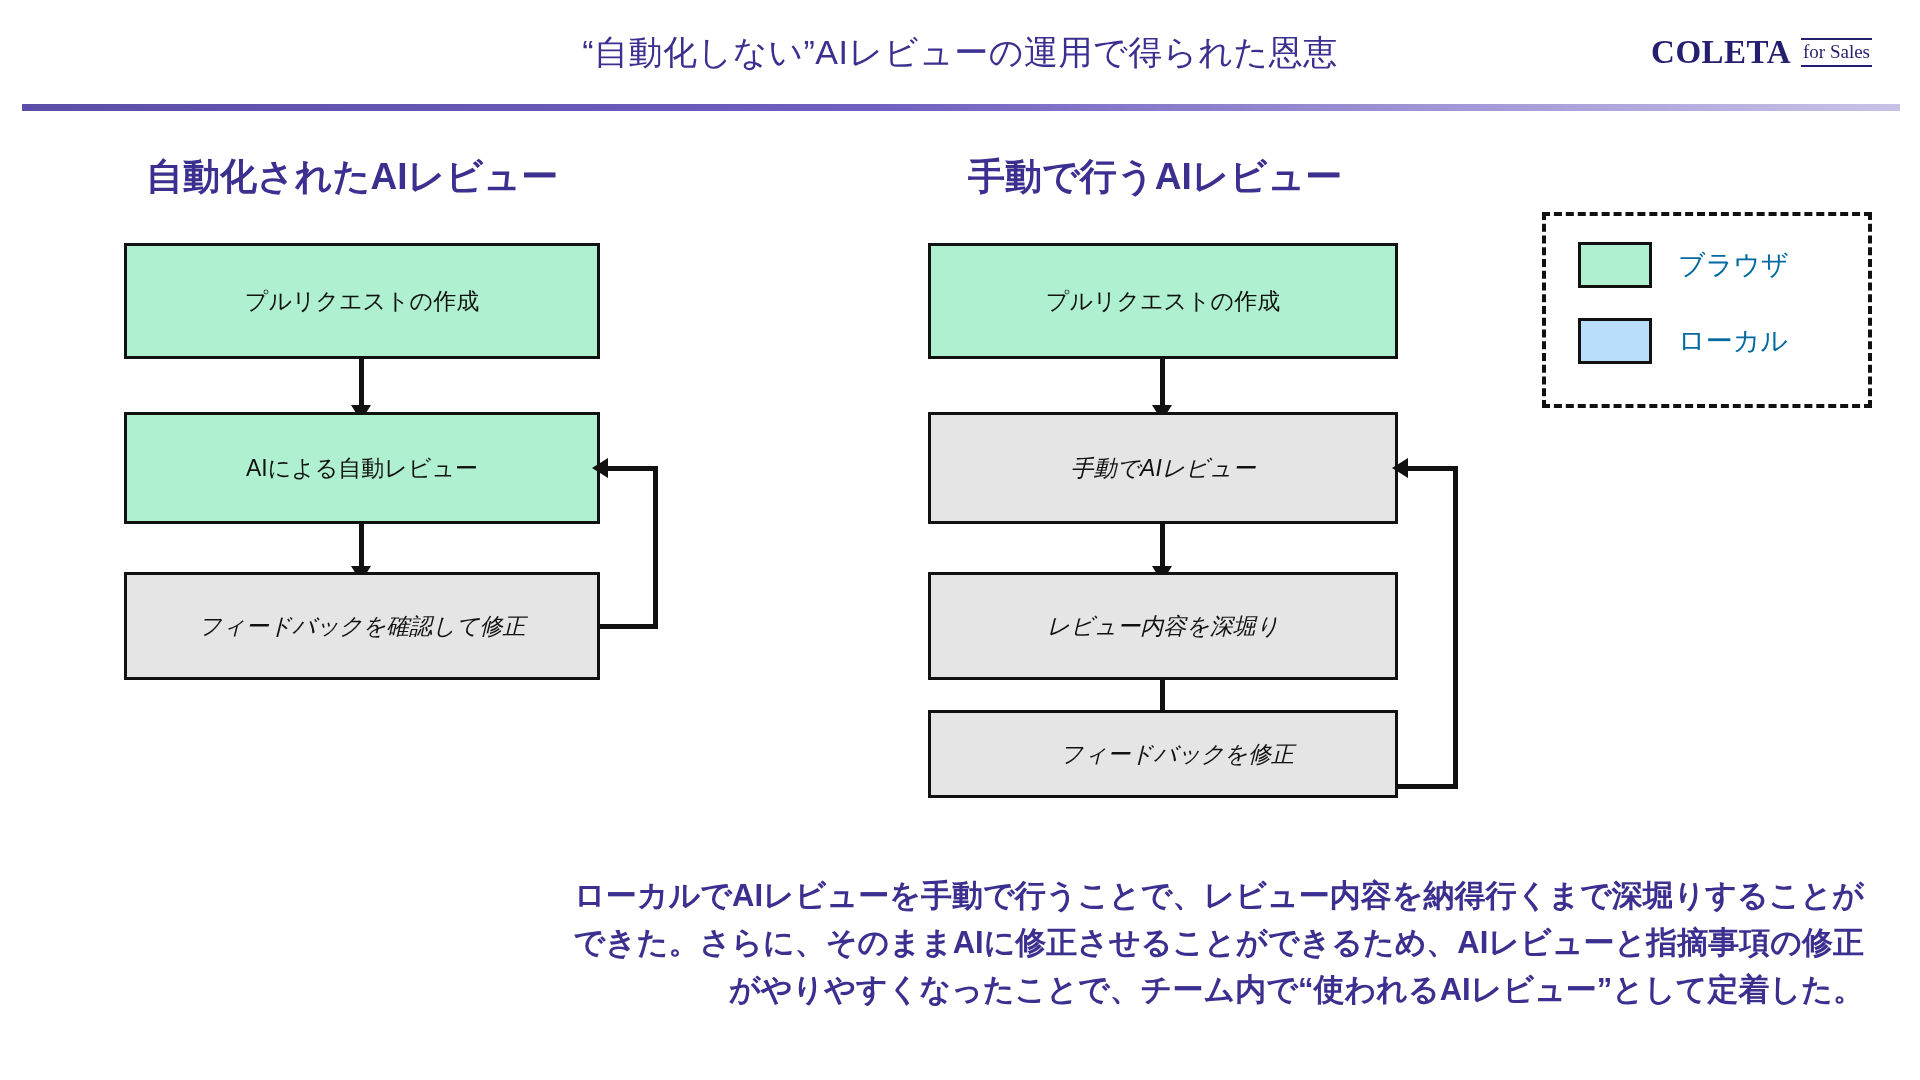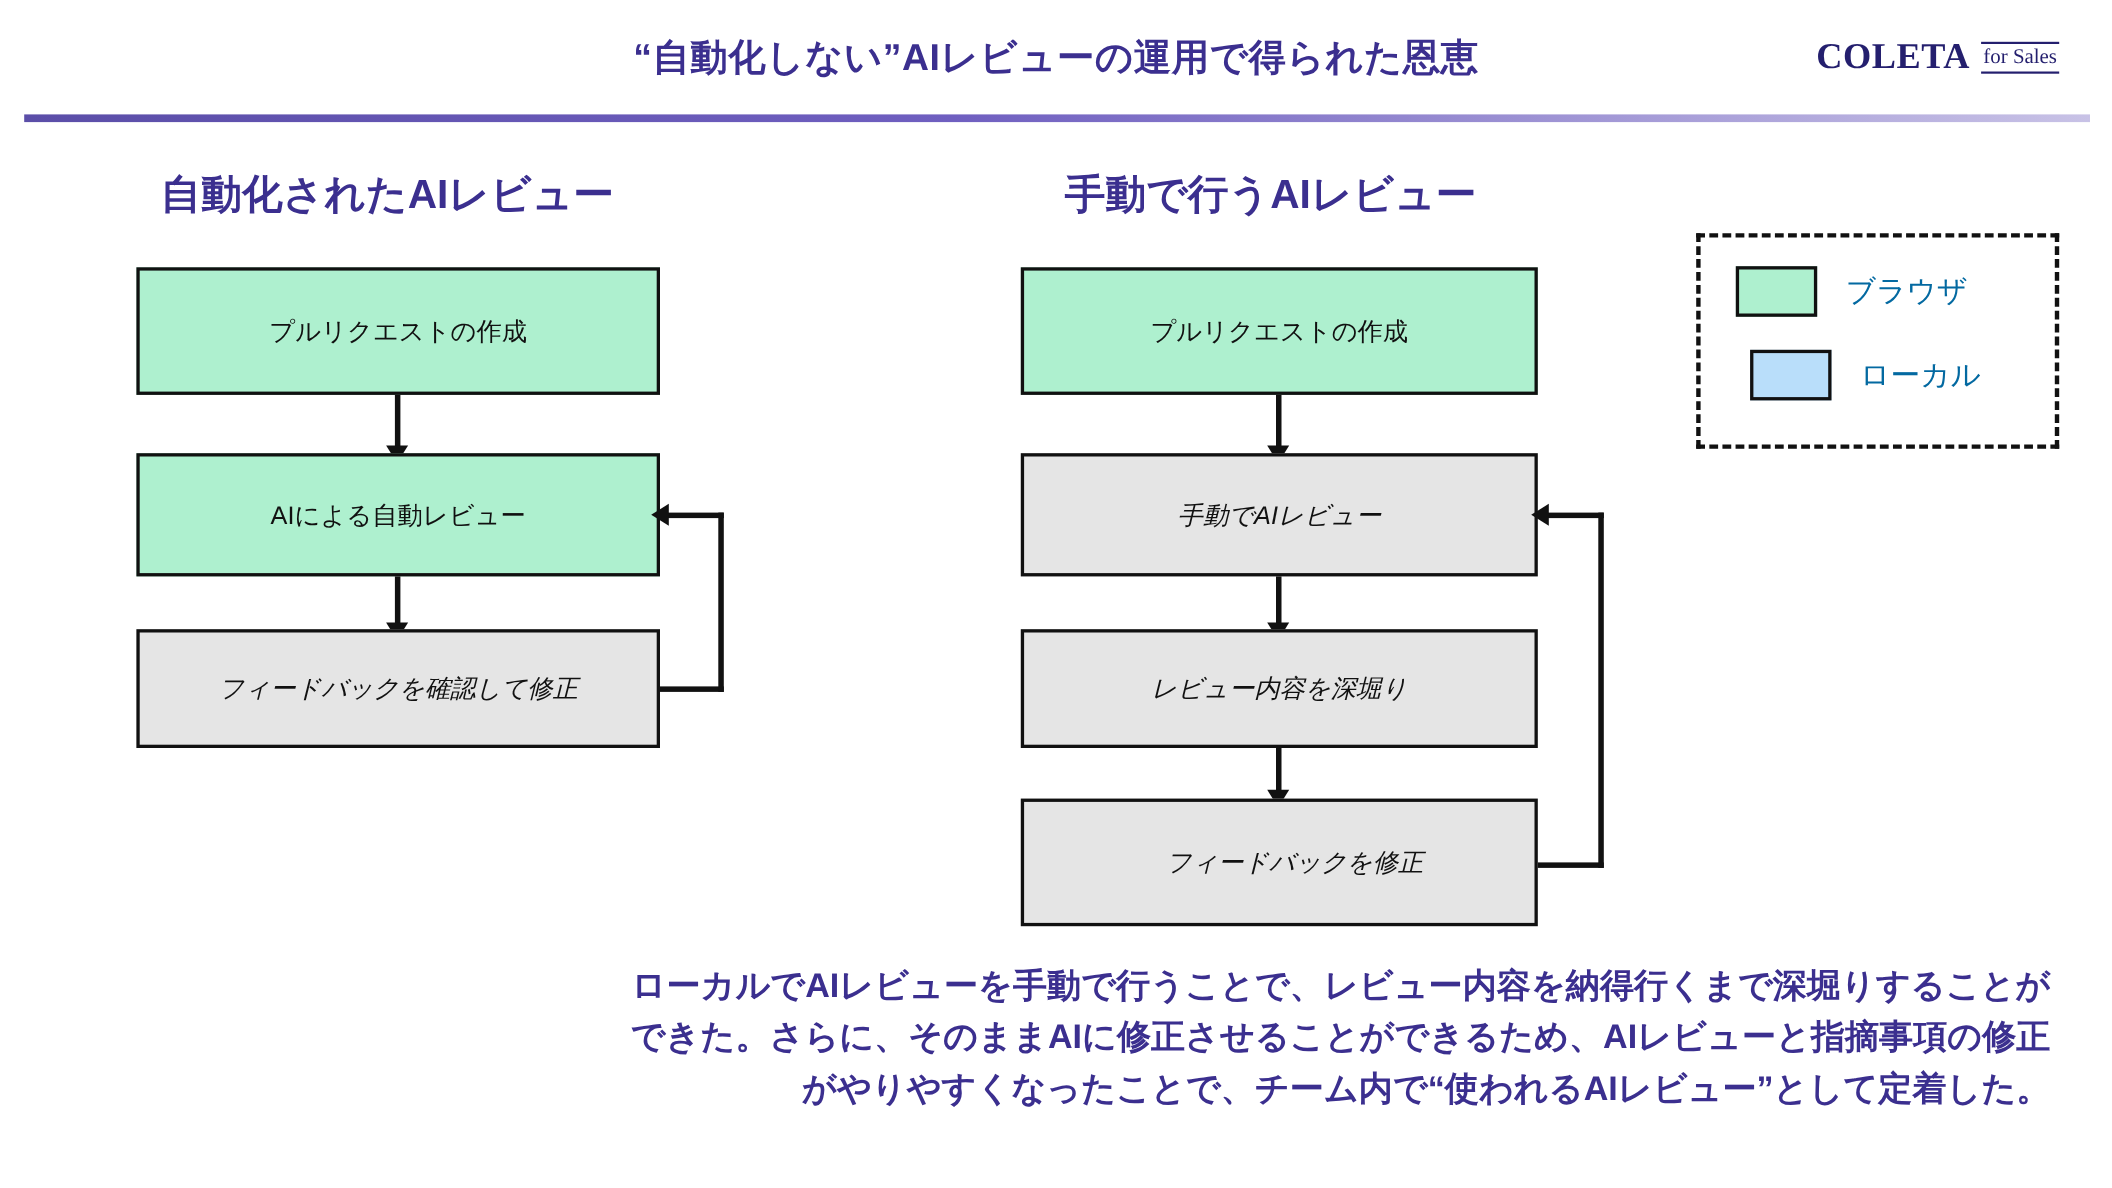--- a/index.html
+++ b/index.html
@@ -22,21 +22,21 @@
     left: 0; top: 0;
     width: 1920px;
     height: 112px;
   }
   .header-title {
     position: absolute;
     left: 0; top: 30px;
     width: 1920px;
     text-align: center;
     font-size: 34px;
-    font-weight: bold;
+    font-weight: normal;
     color: #3b2f8f;
     letter-spacing: 0.5px;
   }
   .logo {
     position: absolute;
     right: 48px;
     top: 34px;
     display: flex;
     align-items: flex-end;
     gap: 10px;
@@ -206,35 +206,35 @@
 <div class="arrow-line" style="left:1160px; top:524px; width:5px; height:48px;"></div>
 <div class="arrow-head down" style="left:1152px; top:566px;"></div>
 
 <div class="node local" style="left:928px; top:572px; width:470px; height:108px;">
   <span>レビュー内容を深堀り</span>
 </div>
 
 <div class="arrow-line" style="left:1160px; top:680px; width:5px; height:44px;"></div>
 <div class="arrow-head down" style="left:1152px; top:718px;"></div>
 
-<div class="node local" style="left:928px; top:726px; width:470px; height:116px;padding-left:28px;">
+<div class="node local" style="left:928px; top:710px; width:470px; height:88px;padding-left:28px;">
   <span>フィードバックを修正</span>
 </div>
 
 <div class="arrow-line" style="left:1398px; top:784px; width:60px; height:5px;"></div>
 <div class="arrow-line" style="left:1453px; top:466px; width:5px; height:323px;"></div>
 <div class="arrow-line" style="left:1404px; top:466px; width:54px; height:5px;"></div>
 <div class="arrow-head left" style="left:1392px; top:458px;"></div>
 
 <div class="legend">
   <div class="legend-row" style="top:26px;">
     <span class="legend-swatch" style="background:#aef0cf;"></span>
     <span class="legend-label">ブラウザ</span>
   </div>
-  <div class="legend-row" style="top:102px;margin-left:13px;">
+  <div class="legend-row" style="top:102px;">
     <span class="legend-swatch" style="background:#b9defa;"></span>
     <span class="legend-label">ローカル</span>
   </div>
 </div>
 
 <div class="summary">
   <div>ローカルでAIレビューを手動で行うことで、レビュー内容を納得行くまで深堀りすることが</div>
   <div>できた。さらに、そのままAIに修正させることができるため、AIレビューと指摘事項の修正</div>
   <div>がやりやすくなったことで、チーム内で“使われるAIレビュー”として定着した。</div>
 </div>

